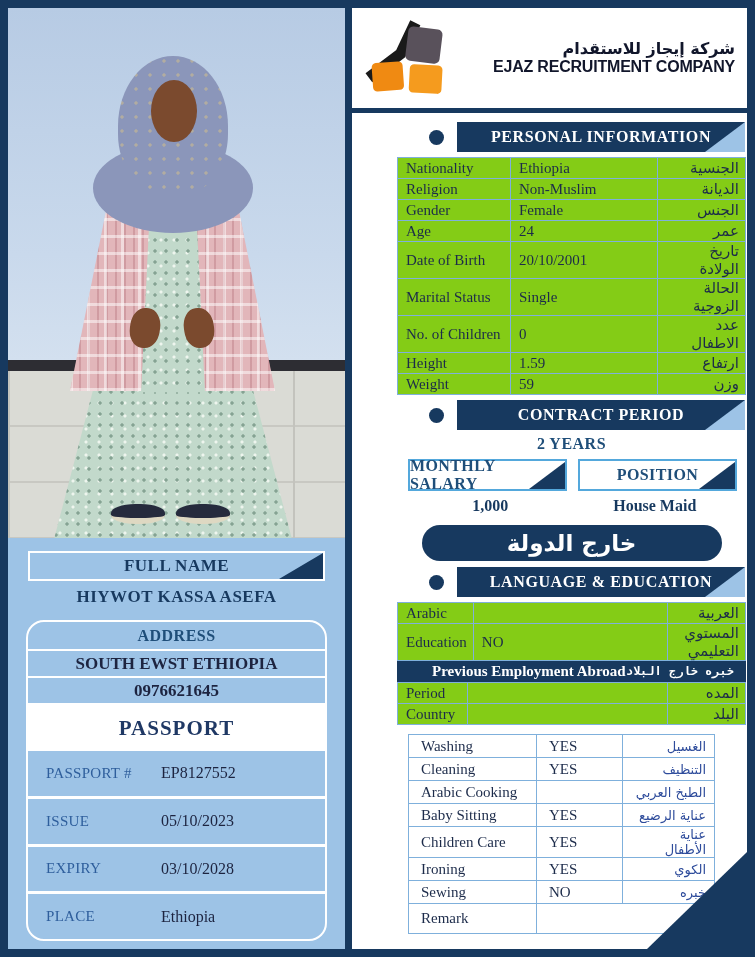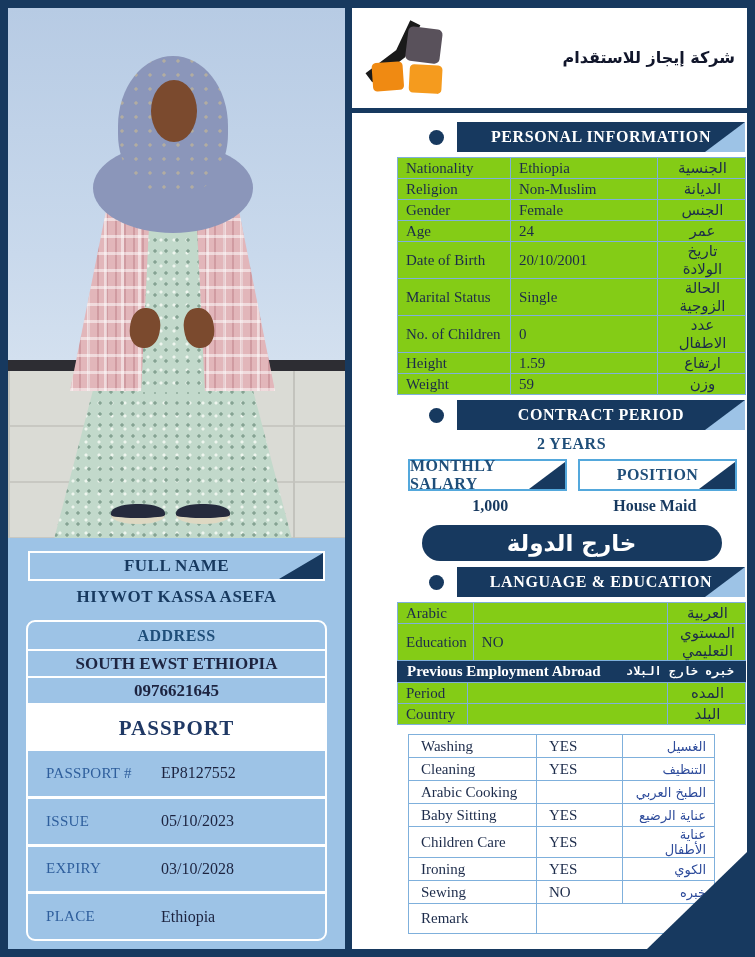--- a/index.html
+++ b/index.html
@@ -62,21 +62,21 @@
   .hand.l{left:122px;transform:rotate(8deg);}
   .hand.r{left:176px;transform:rotate(-8deg);}
   .sandal{position:absolute;top:496px;width:54px;height:20px;border-radius:45%;background:#262b3d;border-bottom:6px solid #ded8c2;}
   .sandal.l{left:103px;}
   .sandal.r{left:168px;}
   .fullname-box{margin:13px 20px 0 20px;height:30px;border:2px solid #fff;position:relative;
     display:flex;align-items:center;justify-content:center;
     color:var(--navy);font-weight:bold;font-size:17px;letter-spacing:.5px;}
   .fullname-box .tri{position:absolute;right:0;bottom:0;width:0;height:0;border-left:44px solid transparent;border-bottom:26px solid var(--navy);}
   .fullname-value{margin-top:6px;text-align:center;color:var(--navy);font-weight:bold;font-size:17px;letter-spacing:.5px;}
-  .info-card{margin:13px 18px 8px 18px;flex:1;border:2px solid #fff;border-radius:9px;overflow:hidden;display:flex;flex-direction:column;}
+  .info-card{margin:13px 18px 8px 18px;flex:1;border:2px solid #fff;border-radius:18px;overflow:hidden;display:flex;flex-direction:column;}
   .card-header{height:29px;display:flex;align-items:center;justify-content:center;border-bottom:2px solid #fff;
     color:var(--navy2);font-weight:bold;font-size:16px;letter-spacing:.5px;}
   .card-row{height:27px;display:flex;align-items:center;justify-content:center;border-bottom:2px solid #fff;
     color:#1D2440;font-size:17px;font-weight:bold;}
   .passport-band{height:46px;background:#fff;display:flex;align-items:center;justify-content:center;
     color:#1F3864;font-weight:bold;font-size:21px;letter-spacing:1px;}
   .pp-row{flex:1;display:flex;align-items:center;border-bottom:3px solid #fff;padding-left:18px;}
   .pp-row:last-child{border-bottom:none;}
   .pp-label{width:115px;color:#2E5E9C;font-size:15px;letter-spacing:.3px;}
   .pp-value{color:#1D2440;font-size:16px;}
@@ -91,39 +91,39 @@
   .hr-navy{height:5px;background:var(--navy);}
   .content{flex:1;position:relative;padding-top:4px;margin-left:44px;}
   .banner-row{display:flex;align-items:center;height:30px;margin:5px 0;}
   .bullet{width:15px;height:15px;border-radius:50%;background:var(--navy);margin-left:33px;flex:none;}
   .banner{margin-left:13px;width:288px;height:30px;background:var(--navy);position:relative;
     display:flex;align-items:center;justify-content:center;
     color:#fff;font-weight:bold;font-size:16px;letter-spacing:.6px;}
   .banner .tri{position:absolute;right:0;bottom:0;width:0;height:0;border-left:40px solid transparent;border-bottom:30px solid var(--lblue);}
   table.data-tbl{border-collapse:collapse;width:calc(100% - 2px);margin:0 1px;background:#84cc16;}
   table.data-tbl td{border:1px solid var(--tborder);height:21px;font-size:15px;color:var(--ink);padding:0 6px 0 8px;}
-  td.c-ar{text-align:center;font-family:"DejaVu Sans", sans-serif;font-size:13px;color:var(--ar);direction:rtl;}
+  td.c-ar{text-align:right;font-family:"DejaVu Sans", sans-serif;font-size:13px;color:var(--ar);direction:rtl;}
   .pi-tbl td.c-label{width:113px;}
   .pi-tbl td.c-ar{width:88px;}
   .lg-tbl td.c-label{width:70px;}
   .lg-tbl td.c-ar{width:78px;}
   .years{text-align:center;font-weight:bold;color:var(--navy2);font-size:16px;margin:5px 0 4px 0;letter-spacing:.5px;}
   .sal-pos-row{display:flex;gap:11px;padding:2px 10px 0 12px;}
   .tag-box{flex:1;height:32px;border:2px solid var(--boxborder);background:#fff;position:relative;
     display:flex;align-items:center;justify-content:center;
     color:var(--navy2);font-weight:bold;font-size:16px;letter-spacing:.4px;}
   .tag-box .tri{position:absolute;right:0;bottom:0;width:0;height:0;border-left:36px solid transparent;border-bottom:27px solid var(--navy);}
   .sal-pos-values{display:flex;padding:6px 10px 2px 12px;}
   .sal-pos-values .val{flex:1;text-align:center;font-weight:bold;font-size:16px;color:var(--navy);}
   .pill{margin:8px auto 6px auto;width:300px;height:36px;border-radius:18px;background:var(--navy);
     display:flex;align-items:center;justify-content:center;
     color:#fff;font-family:"DejaVu Sans", sans-serif;font-weight:bold;font-size:23px;direction:rtl;}
   .prev-banner{margin:0 1px;height:21px;background:var(--navy);display:flex;align-items:center;justify-content:space-between;
     padding:0 12px 0 0;color:#fff;}
-  .prev-banner .en{font-weight:bold;font-size:15px;flex:1;text-align:left;padding-left:10px;}
+  .prev-banner .en{font-weight:bold;font-size:15px;flex:1;text-align:right;padding-left:10px;}
   .prev-banner .ar{font-family:Liberation Mono, monospace;font-weight:bold;font-size:12px;direction:rtl;}
   .skills-wrap{margin:9px 32px 0 12px;}
   table.sk-tbl{border-collapse:collapse;width:100%;background:#fff;}
   table.sk-tbl td{border:1px solid var(--tborder);height:23px;font-size:15px;color:var(--ink);padding:0 8px 0 12px;}
   .sk-tbl td.c-label{width:128px;}
   .sk-tbl td.c-ar{width:92px;text-align:right;font-family:"DejaVu Sans", sans-serif;font-size:13px;color:var(--ar);direction:rtl;}
   .sk-tbl td.c-remark-label{width:62px;height:30px;}
   .corner-tri{position:absolute;right:0;bottom:0;width:0;height:0;border-left:100px solid transparent;border-bottom:97px solid var(--navy);}
 </style>
 </head>
@@ -184,20 +184,21 @@
   <div class="right-panel">
     <div class="r-header">
       <svg width="86" height="78" viewBox="0 0 100 90">
         <path d="M62 4 L45 40 L8 68" fill="none" stroke="#1A1A1A" stroke-width="13"></path>
         <rect x="52" y="10" width="40" height="40" rx="6" transform="rotate(7 72 30)" fill="#59515B"></rect>
         <rect x="12" y="50" width="36" height="33" rx="5" transform="rotate(-4 30 66)" fill="#F08A12"></rect>
         <rect x="55" y="53" width="38" height="33" rx="5" transform="rotate(3 74 69)" fill="#F59B1E"></rect>
       </svg>
       <div class="company">
         <div class="ar-name">شركة إيجاز للاستقدام</div>
+        <div class="en-name">EJAZ RECRUITMENT COMPANY</div>
       </div>
     </div>
     <div class="hr-navy"></div>
 
     <div class="content">
 
       <div class="banner-row">
         <span class="bullet"></span>
         <div class="banner">
           <span>PERSONAL INFORMATION</span>

